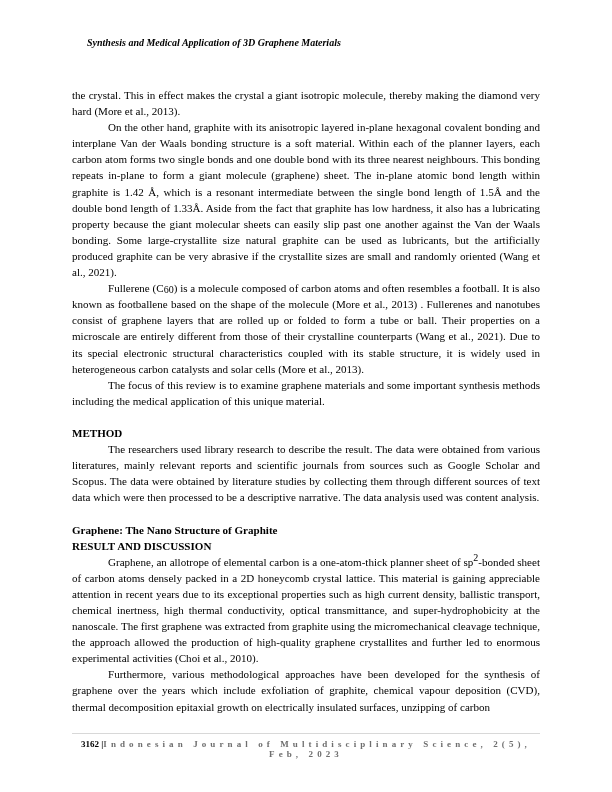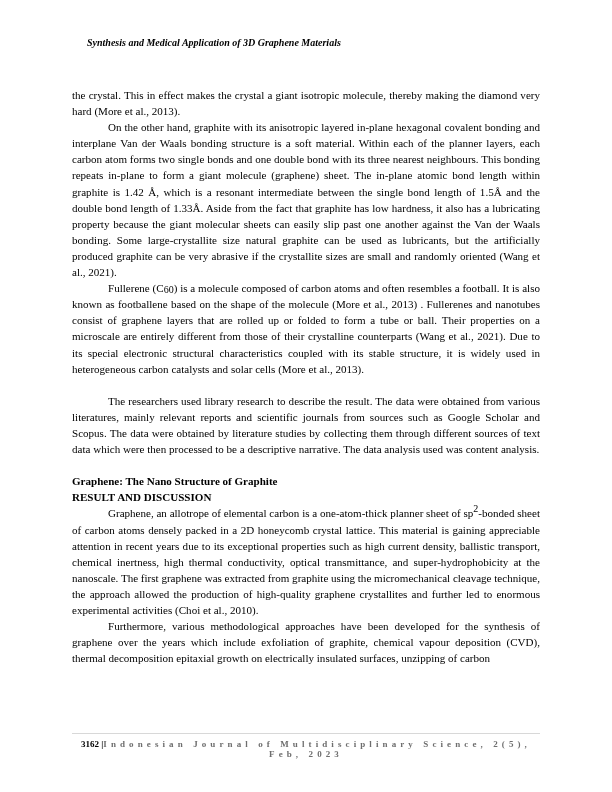--- a/index.html
+++ b/index.html
@@ -37,22 +37,24 @@
   </style>
 </head>
 <body>
 
 <div class="running-head">Synthesis and Medical Application of 3D Graphene Materials</div>
 
 <div class="body-text">
   <p>the crystal. This in effect makes the crystal a giant isotropic molecule, thereby making the diamond very hard (More et al., 2013).</p>
   <p class="indent">On the other hand, graphite with its anisotropic layered in-plane hexagonal covalent bonding and interplane Van der Waals bonding structure is a soft material. Within each of the planner layers, each carbon atom forms two single bonds and one double bond with its three nearest neighbours. This bonding repeats in-plane to form a giant molecule (graphene) sheet. The in-plane atomic bond length within graphite is 1.42 Å, which is a resonant intermediate between the single bond length of 1.5Å and the double bond length of 1.33Å. Aside from the fact that graphite has low hardness, it also has a lubricating property because the giant molecular sheets can easily slip past one another against the Van der Waals bonding. Some large-crystallite size natural graphite can be used as lubricants, but the artificially produced graphite can be very abrasive if the crystallite sizes are small and randomly oriented (Wang et al., 2021).</p>
   <p class="indent"><span>Fullerene (C</span><sub>60</sub><span>) is a molecule composed of carbon atoms and often resembles a football. It is also known as footballene based on the shape of the molecule (More et al., 2013) . Fullerenes and nanotubes consist of graphene layers that are rolled up or folded to form a tube or ball. Their properties on a microscale are entirely different from those of their crystalline counterparts (Wang et al., 2021). Due to its special electronic structural characteristics coupled with its stable structure, it is widely used in heterogeneous carbon catalysts and solar cells (More et al., 2013).</span></p>
+  <p class="indent">The focus of this review is to examine graphene materials and some important synthesis methods including the medical application of this unique material.</p>
 
   <div class="gap"></div>
+  <h2>METHOD</h2>
   <p class="indent">The researchers used library research to describe the result. The data were obtained from various literatures, mainly relevant reports and scientific journals from sources such as Google Scholar and Scopus. The  data  were  obtained  by literature studies by collecting them through different sources of text data which were then processed to be a descriptive narrative. The data analysis used was content analysis.</p>
 
   <div class="gap"></div>
   <h2>Graphene: The Nano Structure of Graphite</h2>
   <h2>RESULT AND DISCUSSION</h2>
   <p class="indent"><span>Graphene, an allotrope of elemental carbon is a one-atom-thick planner sheet of sp</span><sup>2</sup><span>-bonded sheet of carbon atoms densely packed in a 2D honeycomb crystal lattice. This material is gaining appreciable attention in recent years due to its exceptional properties such as high current density, ballistic transport, chemical inertness, high thermal conductivity, optical transmittance, and super-hydrophobicity at the nanoscale. The first graphene was extracted from graphite using the micromechanical cleavage technique, the approach allowed the production of high-quality graphene crystallites and further led to enormous experimental activities (Choi et al., 2010).</span></p>
   <p class="indent">Furthermore, various methodological approaches have been developed for the synthesis of graphene over the years which include exfoliation of graphite, chemical vapour deposition (CVD), thermal decomposition epitaxial growth on electrically insulated surfaces, unzipping of carbon</p>
 </div>
 
 <div class="footer-rule"></div>

